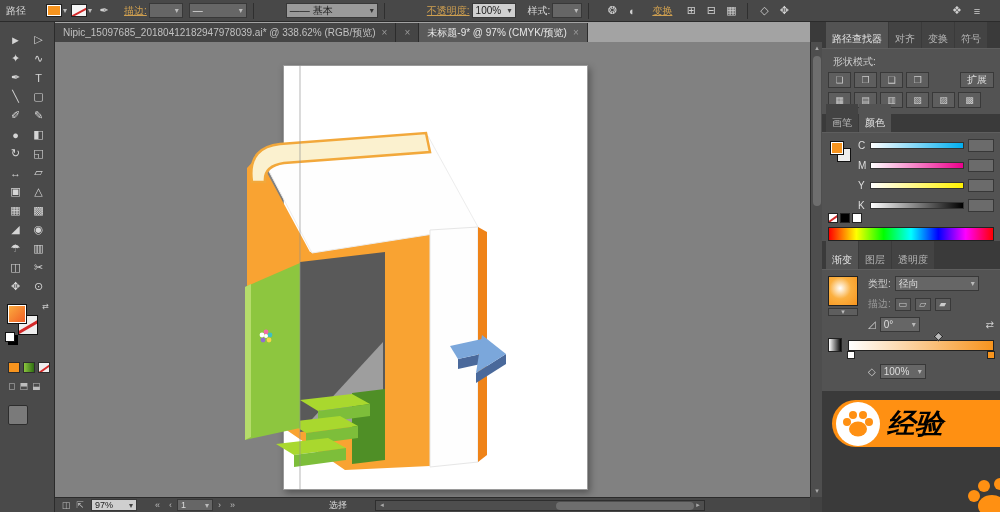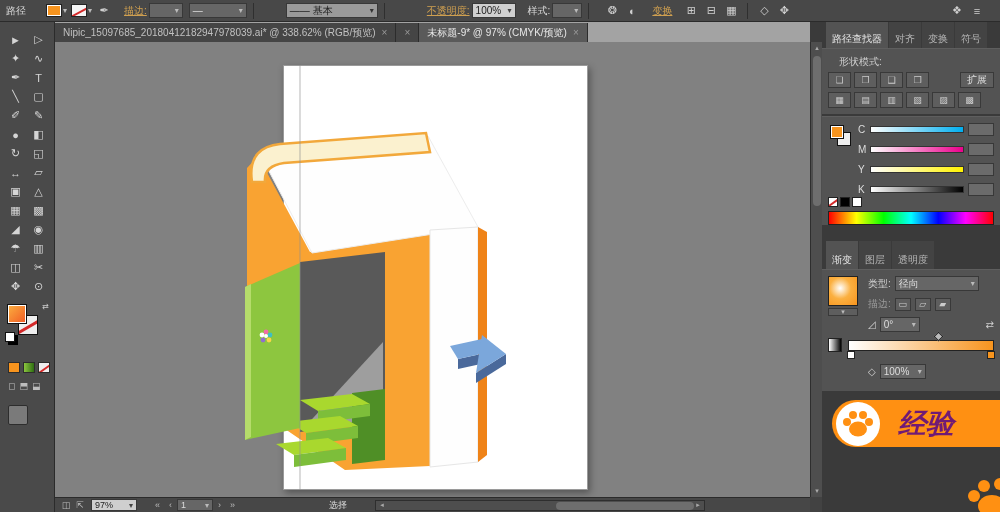--- a/index.html
+++ b/index.html
@@ -86,21 +86,21 @@
   #h-scroll { position:relative; margin-left:28px; width:330px; height:11px; background:#4e4e4e;
     border:1px solid #2e2e2e; display:flex; align-items:center; justify-content:space-between; }
   #h-thumb { position:absolute; left:55%; top:1px; width:42%; height:8px; background:#6e6e6e; border-radius:4px; }
 
   
   #right-dock { position:absolute; left:822px; top:22px; width:178px; height:490px; background:#3a3a3a; overflow:hidden; }
   .ptabs { display:flex; gap:1px; padding-left:4px; height:16px; align-items:flex-end; }
   .ptab { background:#434343; color:#b5b5b5; padding:12px 6px 2px; white-space:nowrap; cursor:pointer; }
   .ptab.active { background:#535353; color:#e5e5e5; }
   .pbody { background:#535353; border-top:1px solid #5e5e5e; padding:4px 6px; }
-  .plabel { color:#cfcfcf; margin:2px 11px 3px; }
+  .plabel { color:#cfcfcf; margin:2px 5px 3px; }
   .btn-row { display:flex; gap:3px; align-items:center; margin-bottom:4px; }
   .pbtn { width:23px; height:16px; background:#5e5e5e; border:1px solid #393939; color:#ccc;
     font-size:9px; display:flex; align-items:center; justify-content:center; cursor:pointer; }
   .expand-btn { margin-left:auto; height:16px; padding:0 6px; background:#5e5e5e; border:1px solid #393939;
     color:#ddd; display:flex; align-items:center; cursor:pointer; }
 
   
   #color-body { display:flex; padding:6px; }
   #color-left { width:30px; position:relative; }
   #cp-fill { position:absolute; left:2px; top:2px; width:14px; height:14px;
@@ -140,21 +140,21 @@
   .stop { position:absolute; bottom:-9px; width:8px; height:8px; border:1px solid #222; }
   .stop.left { left:-2px; background:#fff; }
   .stop.right { right:-2px; background:#F7941E; }
   .mid-marker { position:absolute; top:-8px; left:60%; width:7px; height:7px; background:#bbb;
     border:1px solid #222; transform:rotate(45deg); }
 
   
   #watermark { position:absolute; left:10px; top:378px; width:170px; height:47px;
     background:#FF9012; border-radius:24px 0 0 24px; display:flex; align-items:center; overflow:hidden; }
   #wm-circle { position:relative; width:44px; height:44px; background:#fff; border-radius:50%; margin-left:4px; flex:none; }
-  #wm-text { color:#701a75; font-size:28px; font-weight:bold; font-style:italic; margin-left:18px; white-space:nowrap; }
+  #wm-text { color:#000000; font-size:28px; font-weight:bold; font-style:italic; margin-left:7px; white-space:nowrap; }
   #corner-paw { position:absolute; right:-10px; bottom:-10px; }
 </style>
 </head>
 <body>
 
 <div id="app">
 
   <div id="control-bar">
     <span class="plain-label" style="margin-left:6px">路径</span>
     <div class="swatch-wrap" style="margin-left:18px">
@@ -372,20 +372,24 @@
           <span class="pbtn">▤</span>
           <span class="pbtn">▥</span>
           <span class="pbtn">▧</span>
           <span class="pbtn">▨</span>
           <span class="pbtn">▩</span>
         </div>
       </div>
     </div>
 
     <div class="pgroup" style="margin-top:2px">
+      <div class="ptabs">
+        <span class="ptab">画笔</span>
+        <span class="ptab active">颜色</span>
+      </div>
       <div class="pbody" style="padding:0">
         <div id="color-body">
           <div id="color-left">
             <div id="cp-fill"></div>
             <div id="cp-stroke"></div>
             <div id="cp-minis">
               <span class="cp-mini none"></span>
               <span class="cp-mini black"></span>
               <span class="cp-mini white"></span>
             </div>
@@ -410,21 +414,21 @@
               <span class="lbl">K</span>
               <div class="track k"></div>
               <div class="val-box"></div>
             </div>
           </div>
         </div>
         <div id="spectrum"></div>
       </div>
     </div>
 
-    <div class="pgroup" style="margin-top:28px">
+    <div class="pgroup" style="margin-top:12px">
       <div class="ptabs">
         <span class="ptab active">渐变</span>
         <span class="ptab">图层</span>
         <span class="ptab">透明度</span>
       </div>
       <div class="pbody" id="grad-body">
         <div id="grad-swatch"></div>
         <div id="grad-swatch-bar">▾</div>
         <div class="grad-row">
           <span>类型:</span>

